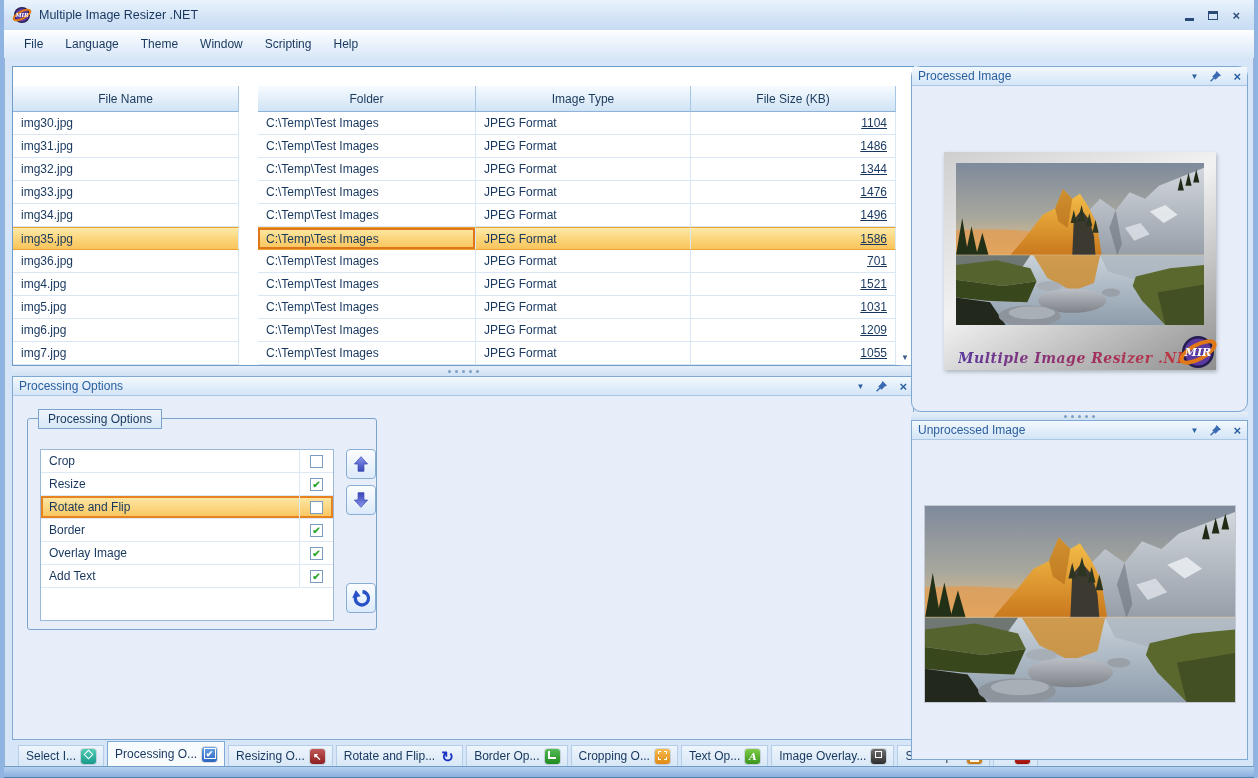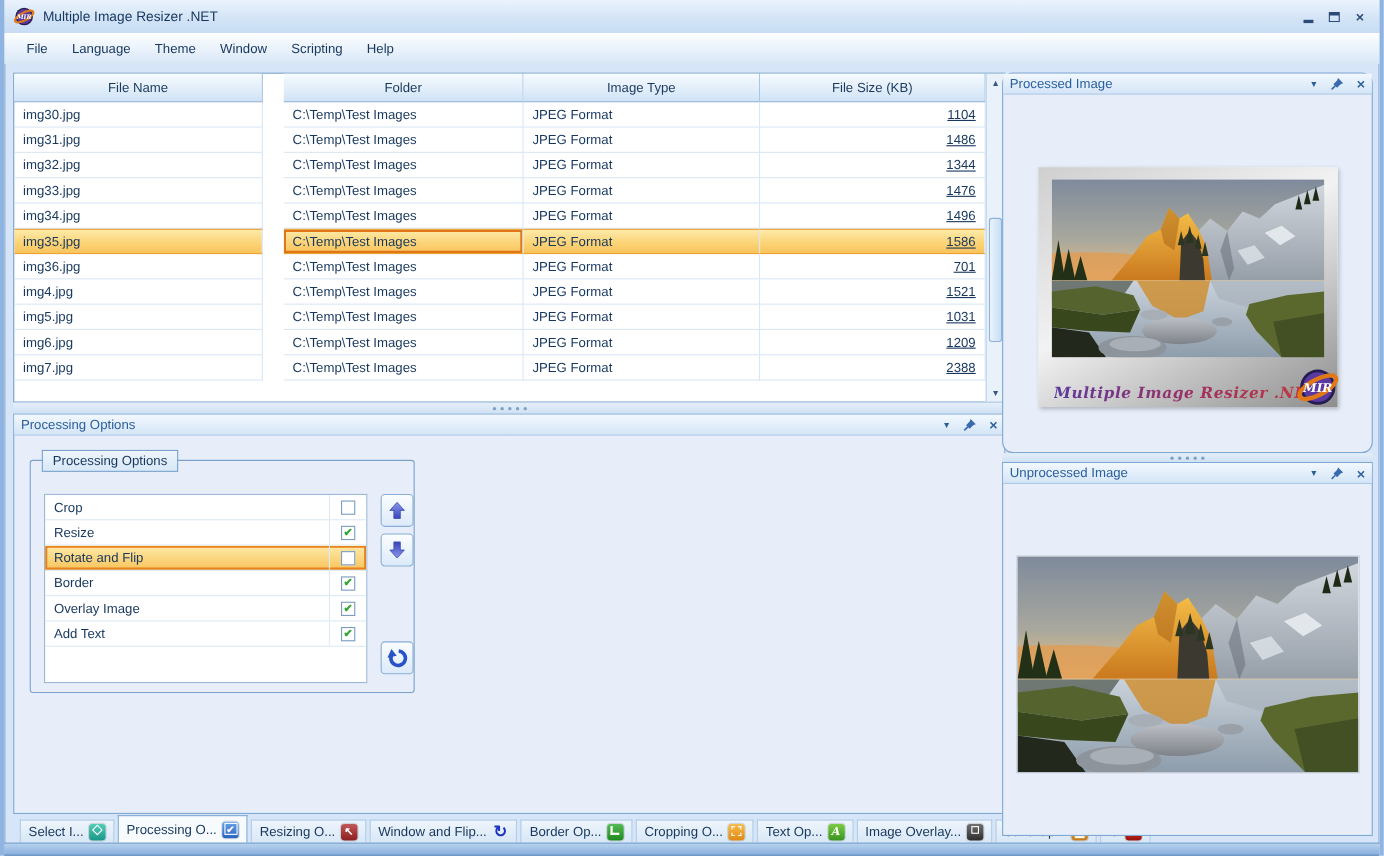--- a/index.html
+++ b/index.html
@@ -26,21 +26,21 @@
   .menu-item { padding:4px 10px; color:#17375e; cursor:default; }
 
   
   .workspace { position:absolute; top:58px; left:4px; right:4px; bottom:12px; }
   .left-dock { position:absolute; left:4px; top:8px; width:902px; bottom:0; }
   .right-dock{ position:absolute; top:8px; right:2px; width:337px; bottom:6px; }
 
   
   .table-panel { position:absolute; top:0; left:0; right:0; height:300px;
                  background:#fff; border:1px solid #6f9cc8; display:flex; flex-direction:column; }
-  .tgrid { display:flex; flex:1; min-height:0; }
+  .tgrid { display:flex; flex:1; min-height:0;align-items:flex-end; }
   .tmain { flex:1; display:flex; flex-direction:column; }
   .thead { display:flex; height:26px; }
   .hcell { display:flex; align-items:center; justify-content:center;
            background:linear-gradient(#f6fbff,#e2eefa 55%,#cfe3f5);
            border-right:1px solid #a6c6e4; border-bottom:1px solid #8fb2d8;
            color:#1a3a5c; }
   .tbody { flex:1; overflow:hidden; }
   .trow { display:flex; height:23px; }
   .tcell { display:flex; align-items:center; padding:0 8px;
            border-right:1px solid #d9e7f5; border-bottom:1px solid #d9e7f5;
@@ -343,21 +343,21 @@
                 <div class="trow">
                   <div class="tcell c0">img6.jpg</div>
                   <div class="tcell c1">C:\Temp\Test Images</div>
                   <div class="tcell c2">JPEG Format</div>
                   <div class="tcell c3 num">1209</div>
                 </div>
                 <div class="trow">
                   <div class="tcell c0">img7.jpg</div>
                   <div class="tcell c1">C:\Temp\Test Images</div>
                   <div class="tcell c2">JPEG Format</div>
-                  <div class="tcell c3 num">2388</div>
+                  <div class="tcell c3 num">1055</div>
                 </div>
               </div>
           </div>
           <div class="vscroll">
             <span class="sarrow up">▲</span>
             <span class="sthumb"></span>
             <span class="sarrow dn">▼</span>
           </div>
         </div>
       </div>
@@ -458,21 +458,21 @@
               <span class="cbx">✔</span>
             </span>
           </div>
           <div class="tab">
             <span class="tlabel">Resizing O...</span>
             <span class="ticon resizing-options-icon">
               <span class="gl">↖</span>
             </span>
           </div>
           <div class="tab">
-            <span class="tlabel">Window and Flip...</span>
+            <span class="tlabel">Rotate and Flip...</span>
             <span class="ticon rotate-flip-icon">
               <span class="rot">↻</span>
             </span>
           </div>
           <div class="tab">
             <span class="tlabel">Border Op...</span>
             <span class="ticon border-options-icon">
               <span class="bl"></span>
             </span>
           </div>

